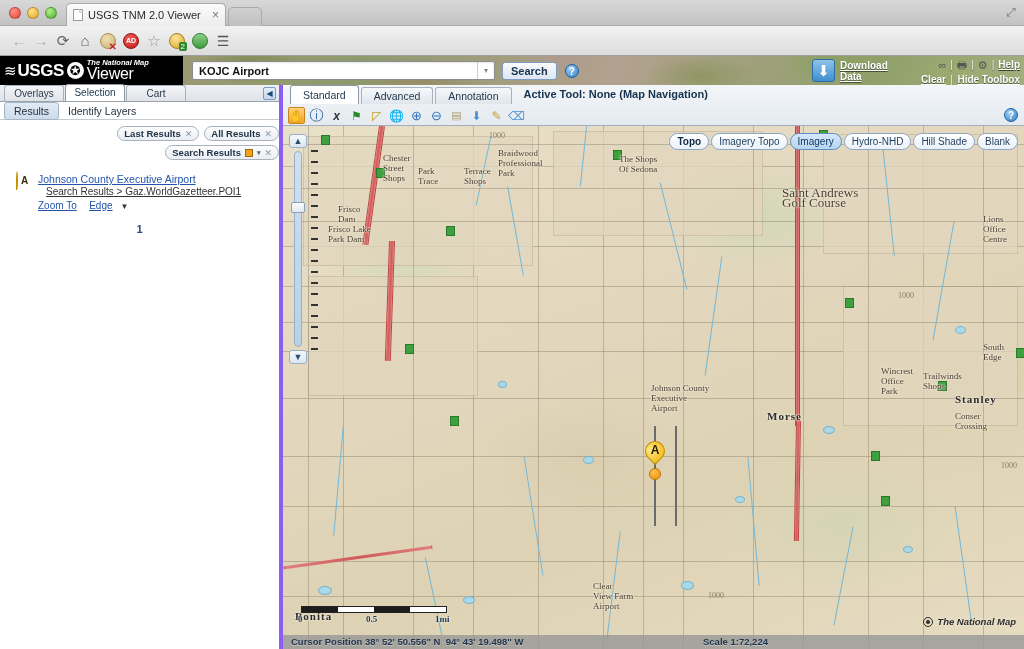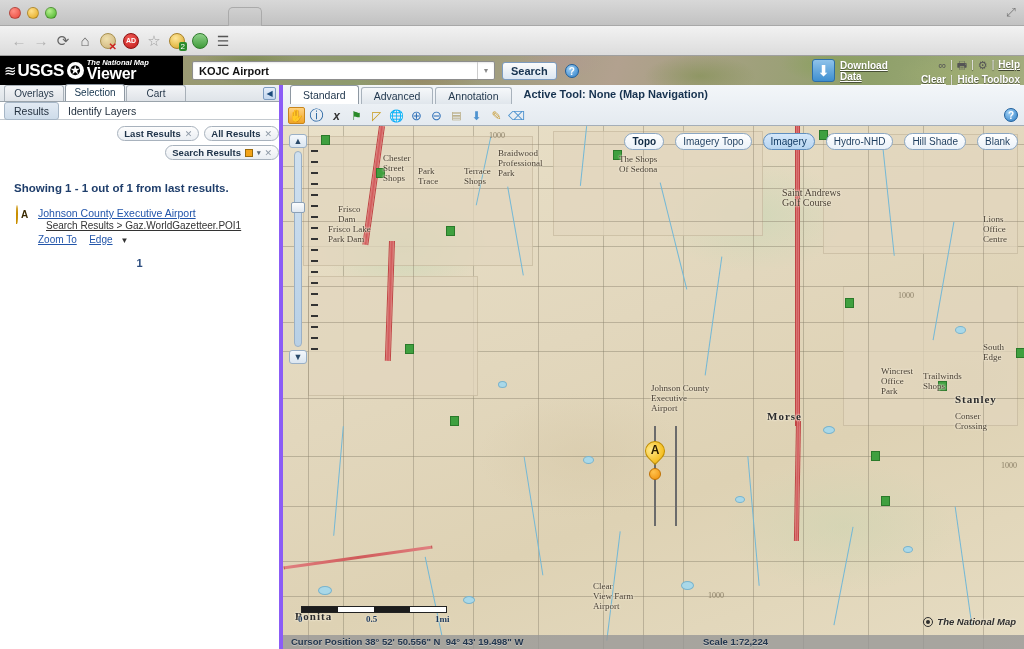--- a/index.html
+++ b/index.html
@@ -102,21 +102,21 @@
   .usgs-word {
     color: #fff; font-weight: bold; font-size: 17px; letter-spacing: -.5px;
     font-family: "Liberation Sans", sans-serif;
   }
   .usgs-star {
     width: 17px; height: 17px; border-radius: 50%; background: #fff; color: #000;
     font-size: 13px; line-height: 17px; text-align: center; margin: 0 3px;
   }
   .tnm-block { display: flex; flex-direction: column; line-height: 1; }
   .tnm-small { color: #fff; font-size: 7.5px; font-style: italic; font-weight: bold; }
-  .tnm-big { color: #fff; font-size: 16px; font-weight: bold; letter-spacing: -.3px; margin-top: -1px; }
+  .tnm-big { color: #fff; font-size: 16px; font-weight: normal; letter-spacing: -.3px; margin-top: -1px; }
 
   .search-wrap { position: absolute; left: 192px; top: 5px; display: flex; align-items: center; }
   .search-box {
     width: 303px; height: 19px; background: #fff; border: 1px solid #8d8d8d;
     border-radius: 2px; display: flex; align-items: center;
     box-shadow: inset 0 1px 2px rgba(0,0,0,.1);
   }
   .search-text { font-size: 11px; color: #111; padding-left: 6px; font-weight: bold; flex: 1; }
   .search-caret {
     width: 17px; height: 17px; border-left: 1px solid #ccc; color: #888;
@@ -277,21 +277,21 @@
   .pond { position: absolute; background: #a9d8e8; border: 1px solid #7ab4cd; border-radius: 50%; }
   .greenblk { position: absolute; width: 9px; height: 10px; background: #3fa03f; border: 1px solid #2a7a2a; }
   .maplabel {
     position: absolute; font-family: "Liberation Serif", serif;
     color: #4a4134; text-shadow: 0 0 2px #efe7d4, 0 0 2px #efe7d4, 0 0 3px #efe7d4;
     line-height: 10px; white-space: pre; pointer-events: none;
   }
   .maplabel.town { font-weight: bold; color: #2c2c2c; letter-spacing: 1px; }
   .contour { position: absolute; color: #8a7f66; font-family: "Liberation Serif", serif; font-size: 8px; }
 
-  .basemap-bar { position: absolute; right: 6px; top: 7px; display: flex; gap: 11px; z-index: 30; }
+  .basemap-bar { position: absolute; right: 6px; top: 7px; display: flex; gap: 2px; z-index: 30; }
   .bm-btn {
     height: 17px; padding: 0 7px; border-radius: 9px;
     background: linear-gradient(#ffffff, #eaf1f8);
     border: 1px solid #8ba7c4; font-size: 10px; color: #1d3d5e; line-height: 15px;
   }
   .bm-btn.active { font-weight: bold; color: #0f2a44; }
   .bm-btn.hover { background: linear-gradient(#d6e8fa, #b6d4f0); border-color: #5f8fc0; color: #103a63; }
 
   .zoom-slider { position: absolute; left: 6px; top: 8px; width: 18px; z-index: 25; }
   .zs-btn {
@@ -369,20 +369,25 @@
 </head>
 <body>
 
 <div id="app">
 
   <div class="browser-top">
     <div class="traffic">
       <div class="tl r"></div>
       <div class="tl y"></div>
       <div class="tl g"></div>
+    </div>
+    <div class="tab">
+      <span class="page-ico"></span>
+      <span class="tab-title">USGS TNM 2.0 Viewer</span>
+      <span class="tab-close">×</span>
     </div>
     <div class="tab-new"></div>
     <div class="win-max">⤢</div>
   </div>
 
   <div class="browser-nav">
     <div class="nav-btn dim">←</div>
     <div class="nav-btn dim">→</div>
     <div class="nav-btn">⟳</div>
     <div class="nav-btn">⌂</div>
@@ -471,21 +476,20 @@
       <div class="chip-row">
         <span class="chip">
           <span>Search Results</span>
           <span class="swatch"></span>
           <span class="cv">▾</span>
           <span class="x">✕</span>
         </span>
       </div>
     </div>
 
-    <div class="showing">Showing 1 - 1 out of 1 from last results.</div>
 
     <div class="result-item">
       <span class="pin">
         <span class="head"></span>
         <span class="letter">A</span>
       </span>
       <span class="result-lines">
         <a class="res-title">Johnson County Executive Airport</a>
         <span class="res-sub">Search Results &gt; Gaz.WorldGazetteer.POI1</span>
         <span class="res-actions">
@@ -637,21 +641,21 @@
 Shops</div>
           <div class="maplabel" style="left: 135px; top: 40px; font-size: 9px;">Park
 Trace</div>
           <div class="maplabel" style="left: 181px; top: 40px; font-size: 9px;">Terrace
 Shops</div>
           <div class="maplabel" style="left: 215px; top: 22px; font-size: 9px;">Braidwood
 Professional
 Park</div>
           <div class="maplabel" style="left: 336px; top: 28px; font-size: 9px;">The Shops
 Of Sedona</div>
-          <div class="maplabel" style="left: 499px; top: 62px; font-size: 10px;">Saint Andrews
+          <div class="maplabel" style="left: 499px; top: 62px; font-size: 13px;">Saint Andrews
 Golf Course</div>
           <div class="maplabel" style="left: 55px; top: 78px; font-size: 9px;">Frisco
 Dam</div>
           <div class="maplabel" style="left: 45px; top: 98px; font-size: 9px;">Frisco Lake
 Park Dam</div>
           <div class="maplabel" style="left: 700px; top: 88px; font-size: 9px;">Lions
 Office
 Centre</div>
           <div class="maplabel" style="left: 598px; top: 240px; font-size: 9px;">Wincrest
 Office

